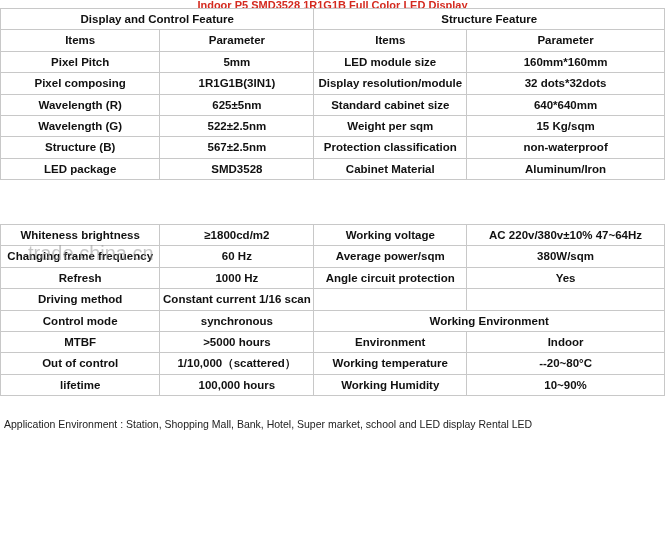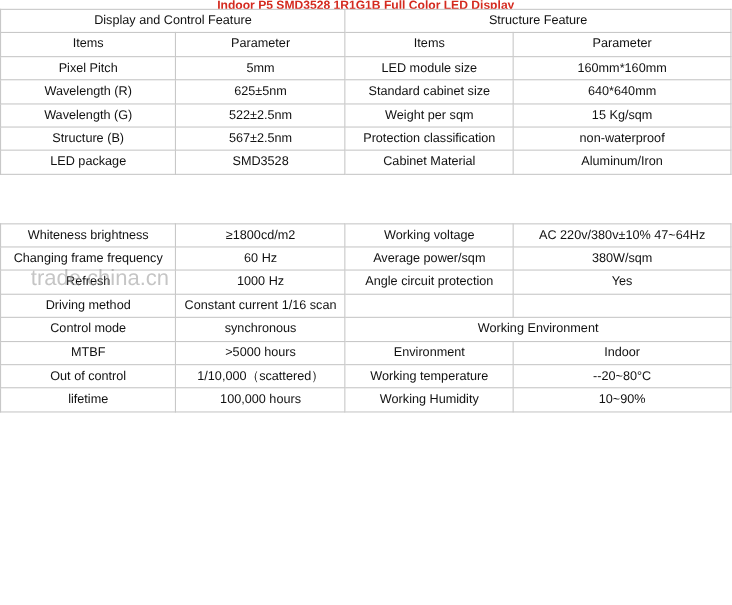--- a/index.html
+++ b/index.html
@@ -32,20 +32,21 @@
     color: #d42a1f;
     text-align: center;
     font-weight: bold;
     line-height: 10px;
   }
 
   table.spec {
     border-collapse: collapse;
     width: 100%;
     table-layout: fixed;
+    font-weight: bold;
   }
   table.spec td {
     border: 1px solid #c8c8c8;
     text-align: center;
     vertical-align: middle;
     font-size: 11.5px;
     padding: 3px 2px;
     color: #111111;
     line-height: 1.25;
   }
@@ -120,20 +121,26 @@
         <td>Parameter</td>
       </tr>
 
       <tr>
         <td>Pixel Pitch</td>
         <td>5mm</td>
         <td>LED module size</td>
         <td>160mm*160mm</td>
       </tr>
       <tr>
+        <td>Pixel composing</td>
+        <td>1R1G1B(3IN1)</td>
+        <td>Display resolution/module</td>
+        <td>32 dots*32dots</td>
+      </tr>
+      <tr>
         <td>Wavelength (R)</td>
         <td>625±5nm</td>
         <td>Standard cabinet size</td>
         <td>640*640mm</td>
       </tr>
       <tr>
         <td>Wavelength (G)</td>
         <td>522±2.5nm</td>
         <td>Weight per sqm</td>
         <td>15 Kg/sqm</td>
@@ -206,14 +213,15 @@
       </tr>
       <tr>
         <td>lifetime</td>
         <td>100,000 hours</td>
         <td>Working Humidity</td>
         <td>10~90%</td>
       </tr>
     </tbody>
   </table>
 
+  <div class="bottom-text">Application Environment : Station, Shopping Mall, Bank, Hotel, Super market, school and LED display Rental LED</div>
 
 </div>
 
 </body></html>

